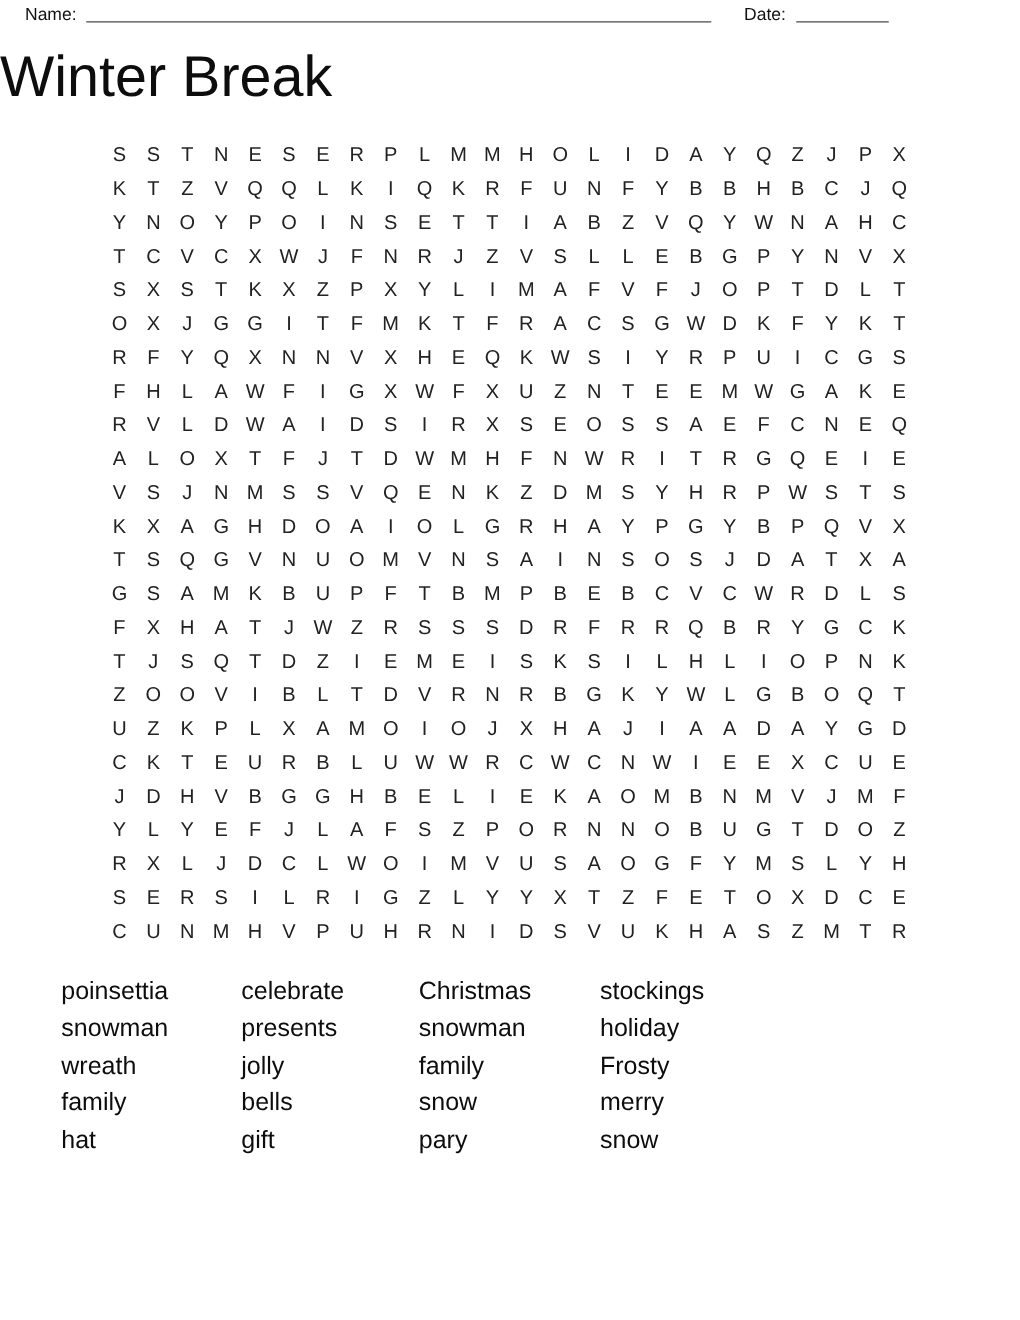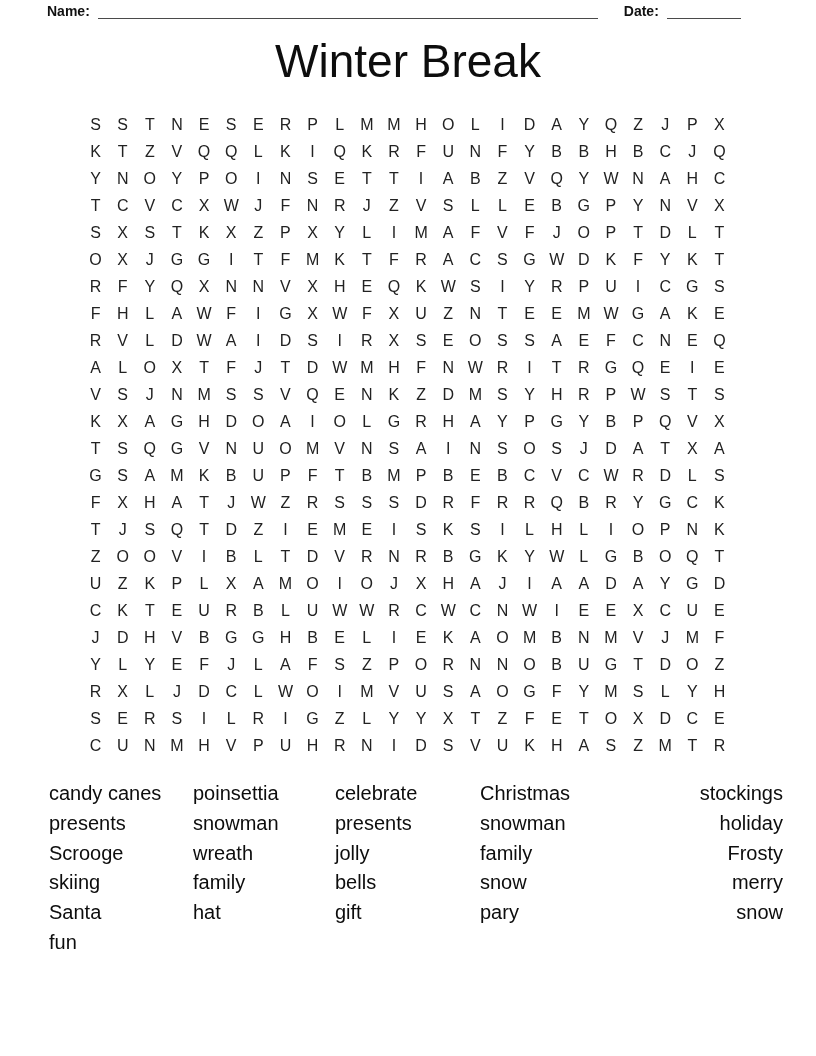--- a/index.html
+++ b/index.html
@@ -9,43 +9,41 @@
     font-family: "Liberation Sans", sans-serif;
     color: #1a1a1a;
     position: relative;
     overflow: hidden;
   }
 
   
   .header {
     position: absolute;
     top: 0px; left: 0; right: 0;
-    padding: 2px 75px 0 47px;
+    padding: 2px 75px 0 20px;
     display: flex;
-    align-items: center;
-    font-weight: bold;
+    align-items: flex-start;
   }
   .hdr-label {
     font-size: 14px;
     color: #111;
     line-height: 18px;
     white-space: nowrap;
   }
   .write-line {
     border-bottom: 1.2px solid #4a4a4a;
     height: 16px;
   }
   .name-line { flex: 1 1 auto; margin: 0 26px 0 8px; max-width: 500px; }
   .date-line { width: 74px; margin-left: 8px; }
 
   
   .title {
     position: absolute;
     top: 34px; left: 0; right: 0;
-    text-align: center;
     font-size: 46px;
     font-weight: 400;
     letter-spacing: 0px;
     color: #0d0d0d;
   }
 
   
   .grid {
     position: absolute;
     top: 111px;
@@ -721,28 +719,20 @@
       <span class="grid-cell">S</span>
       <span class="grid-cell">Z</span>
       <span class="grid-cell">M</span>
       <span class="grid-cell">T</span>
       <span class="grid-cell">R</span>
     </div>
   </div>
 
 <div class="word-bank">
     <div class="word-col">
-      <div class="word-item">candy canes</div>
-      <div class="word-item">presents</div>
-      <div class="word-item">Scrooge</div>
-      <div class="word-item">skiing</div>
-      <div class="word-item">Santa</div>
-      <div class="word-item">fun</div>
-    </div>
-    <div class="word-col">
       <div class="word-item">poinsettia</div>
       <div class="word-item">snowman</div>
       <div class="word-item">wreath</div>
       <div class="word-item">family</div>
       <div class="word-item">hat</div>
     </div>
     <div class="word-col">
       <div class="word-item">celebrate</div>
       <div class="word-item">presents</div>
       <div class="word-item">jolly</div>

